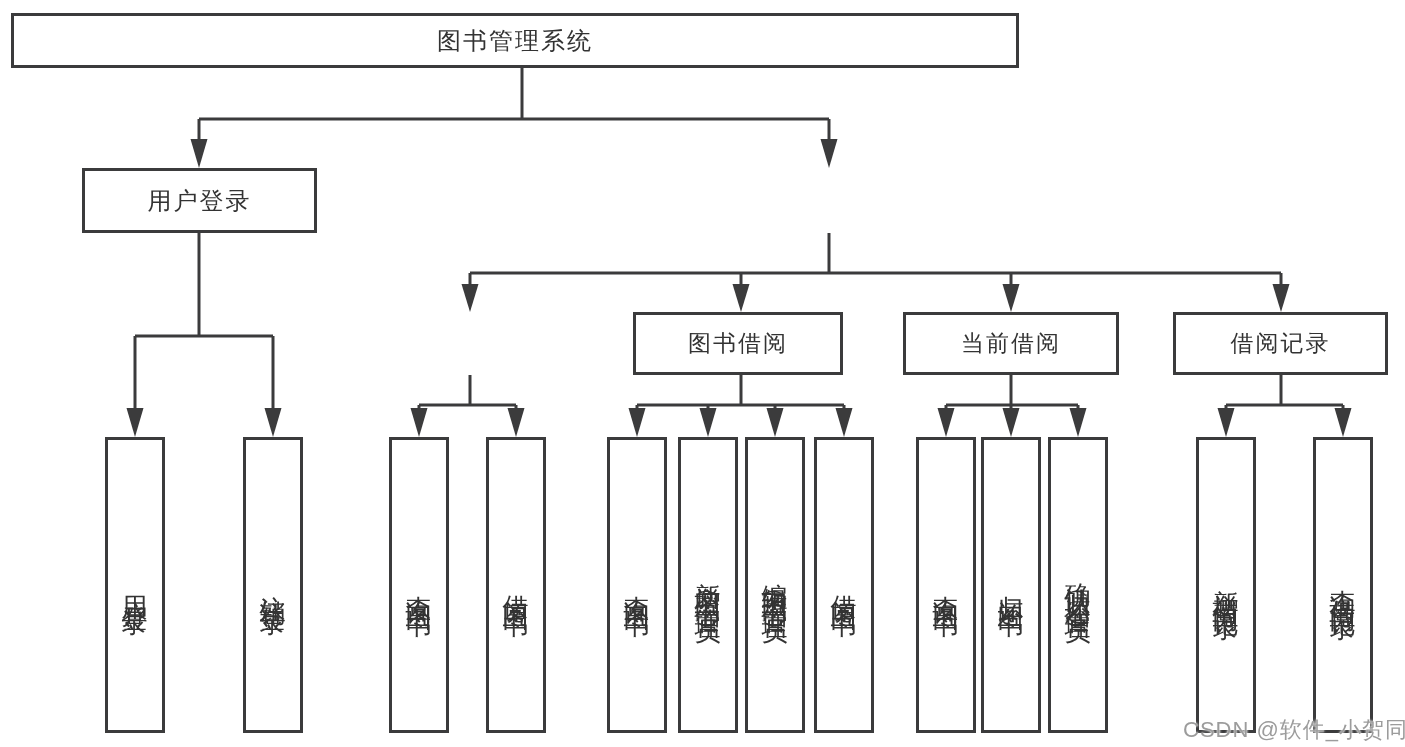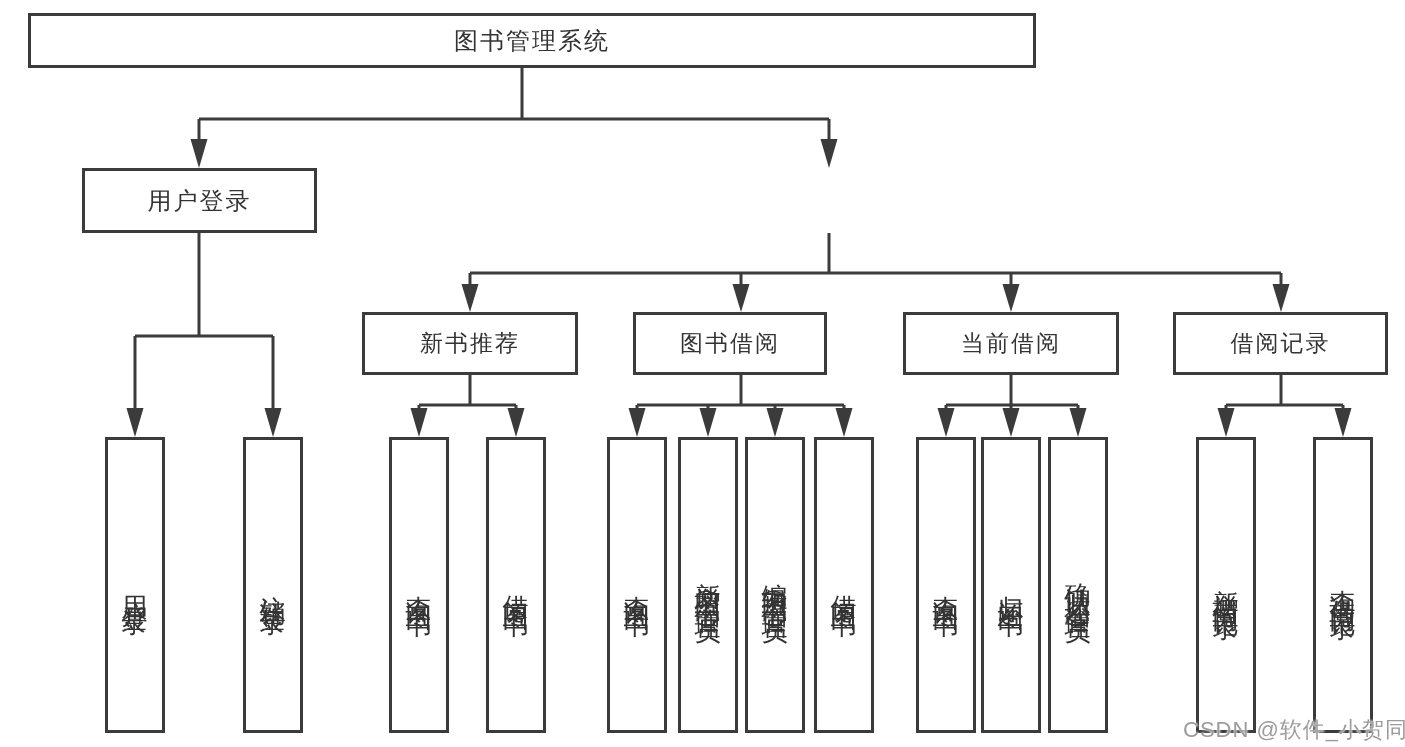--- a/index.html
+++ b/index.html
@@ -12,21 +12,21 @@
   }
   #wires{position:absolute;left:0;top:0;width:1405px;height:747px;}
   .node{
     position:absolute;
     box-sizing:border-box;
     background:#ffffff;
     border:3px solid #3b3b3c;
     display:flex;align-items:center;justify-content:center;
     color:#333333;
   }
-  .root{left:28px;top:13px;width:1008px;height:55px;font-size:24px;letter-spacing:2px;}
+  .root{left:11px;top:13px;width:1008px;height:55px;font-size:24px;letter-spacing:2px;}
   .lvl2{top:168px;height:65px;font-size:24px;letter-spacing:2px;}
   .lvl3{top:312px;height:63px;font-size:23px;letter-spacing:2px;}
   .leaf{
     top:437px;width:60px;height:296px;
     font-size:26px;
   }
   .vtext{
     writing-mode:vertical-rl;
     text-orientation:mixed;
     letter-spacing:0.20em;
@@ -128,24 +128,21 @@
   </svg>
 
   <div class="node root">
     <span>图书管理系统</span>
   </div>
 
   <div class="node lvl2" style="left:82px;width:235px;">
     <span>用户登录</span>
   </div>
 
-  <div class="node lvl3" style="left:362px;width:216px;">
-    <span>新书推荐</span>
-  </div>
-  <div class="node lvl3" style="left:633px;width:194px;">
+  <div class="node lvl3" style="left:633px;width:210px;">
     <span>图书借阅</span>
   </div>
   <div class="node lvl3" style="left:903px;width:216px;">
     <span>当前借阅</span>
   </div>
   <div class="node lvl3" style="left:1173px;width:215px;">
     <span>借阅记录</span>
   </div>
 
   <div class="node leaf" style="left:105px;">

